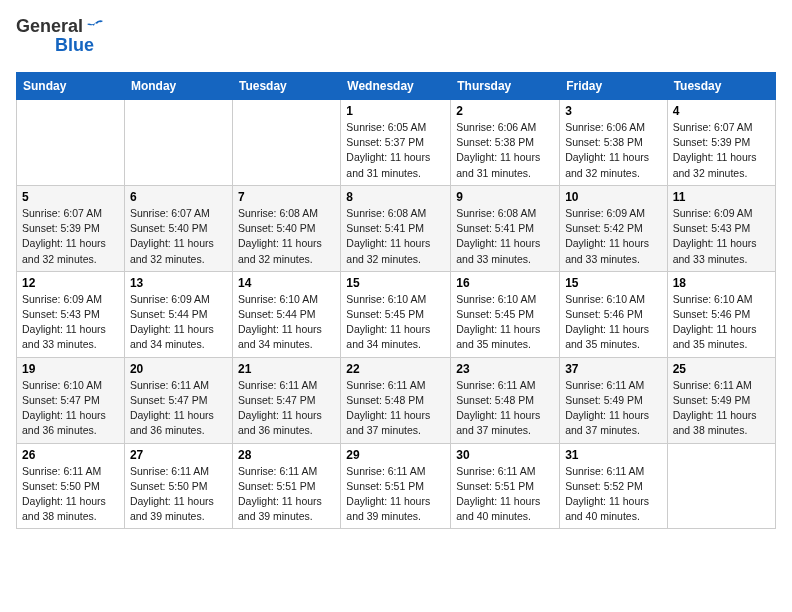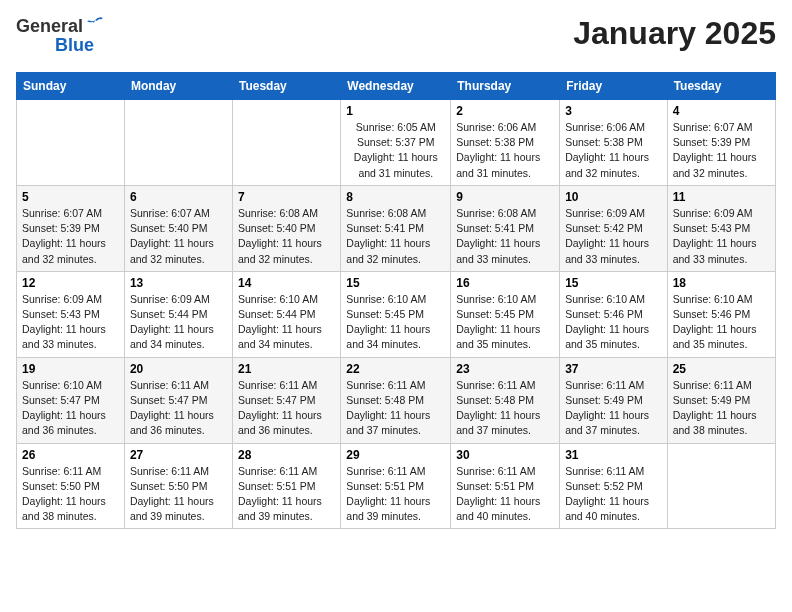--- a/index.html
+++ b/index.html
@@ -78,31 +78,30 @@
     .empty-cell {
       background: #fff !important;
     }
     .row-alt td { background: #f0f0f0; }
   </style>
 </head>
 <body>
 
 <div class="header">
   <div class="logo">
-    <div style="display:flex;align-items:flex-start;">
+    <div style="display:flex;align-items:center;">
       <span class="logo-general" style="font-size:18px;font-weight:bold;color:#333;">General</span>
       <svg width="20" height="16" viewBox="0 0 20 16" style="margin-left:2px;">
         <path d="M10,4 Q14,0 18,2 Q16,4 14,3 Q12,6 10,4Z" fill="#1565c0"></path>
         <path d="M10,4 Q8,6 6,5 Q4,4 2,5 Q4,7 8,6 Q9,8 10,4Z" fill="#1565c0"></path>
       </svg>
     </div>
     <span class="logo-blue" style="font-size:18px;font-weight:bold;color:#1565c0;margin-top:-2px;">Blue</span>
   </div>
   <div class="title-block">
-    <div class="month-title">January 2025</div>
   </div>
 </div>
 
 <table class="calendar">
   <thead>
     <tr>
     <th>Sunday</th>
         <th>Monday</th>
         <th>Tuesday</th>
         <th>Wednesday</th>
@@ -111,21 +110,21 @@
         <th>Tuesday</th>
       </tr>
   </thead>
   <tbody id="calendar-body">
   <tr>
         <td class="empty-cell"></td>
         <td class="empty-cell"></td>
         <td class="empty-cell"></td>
         <td>
           <span class="day-num">1</span>
-          <div class="day-info" style="white-space: pre-line; text-align: center;">Sunrise: 6:05 AM
+          <div class="day-info" style="white-space: pre-line;">Sunrise: 6:05 AM
 Sunset: 5:37 PM
 Daylight: 11 hours
 and 31 minutes.</div>
         </td>
         <td>
           <span class="day-num">2</span>
           <div class="day-info" style="white-space: pre-line;">Sunrise: 6:06 AM
 Sunset: 5:38 PM
 Daylight: 11 hours
 and 31 minutes.</div>

